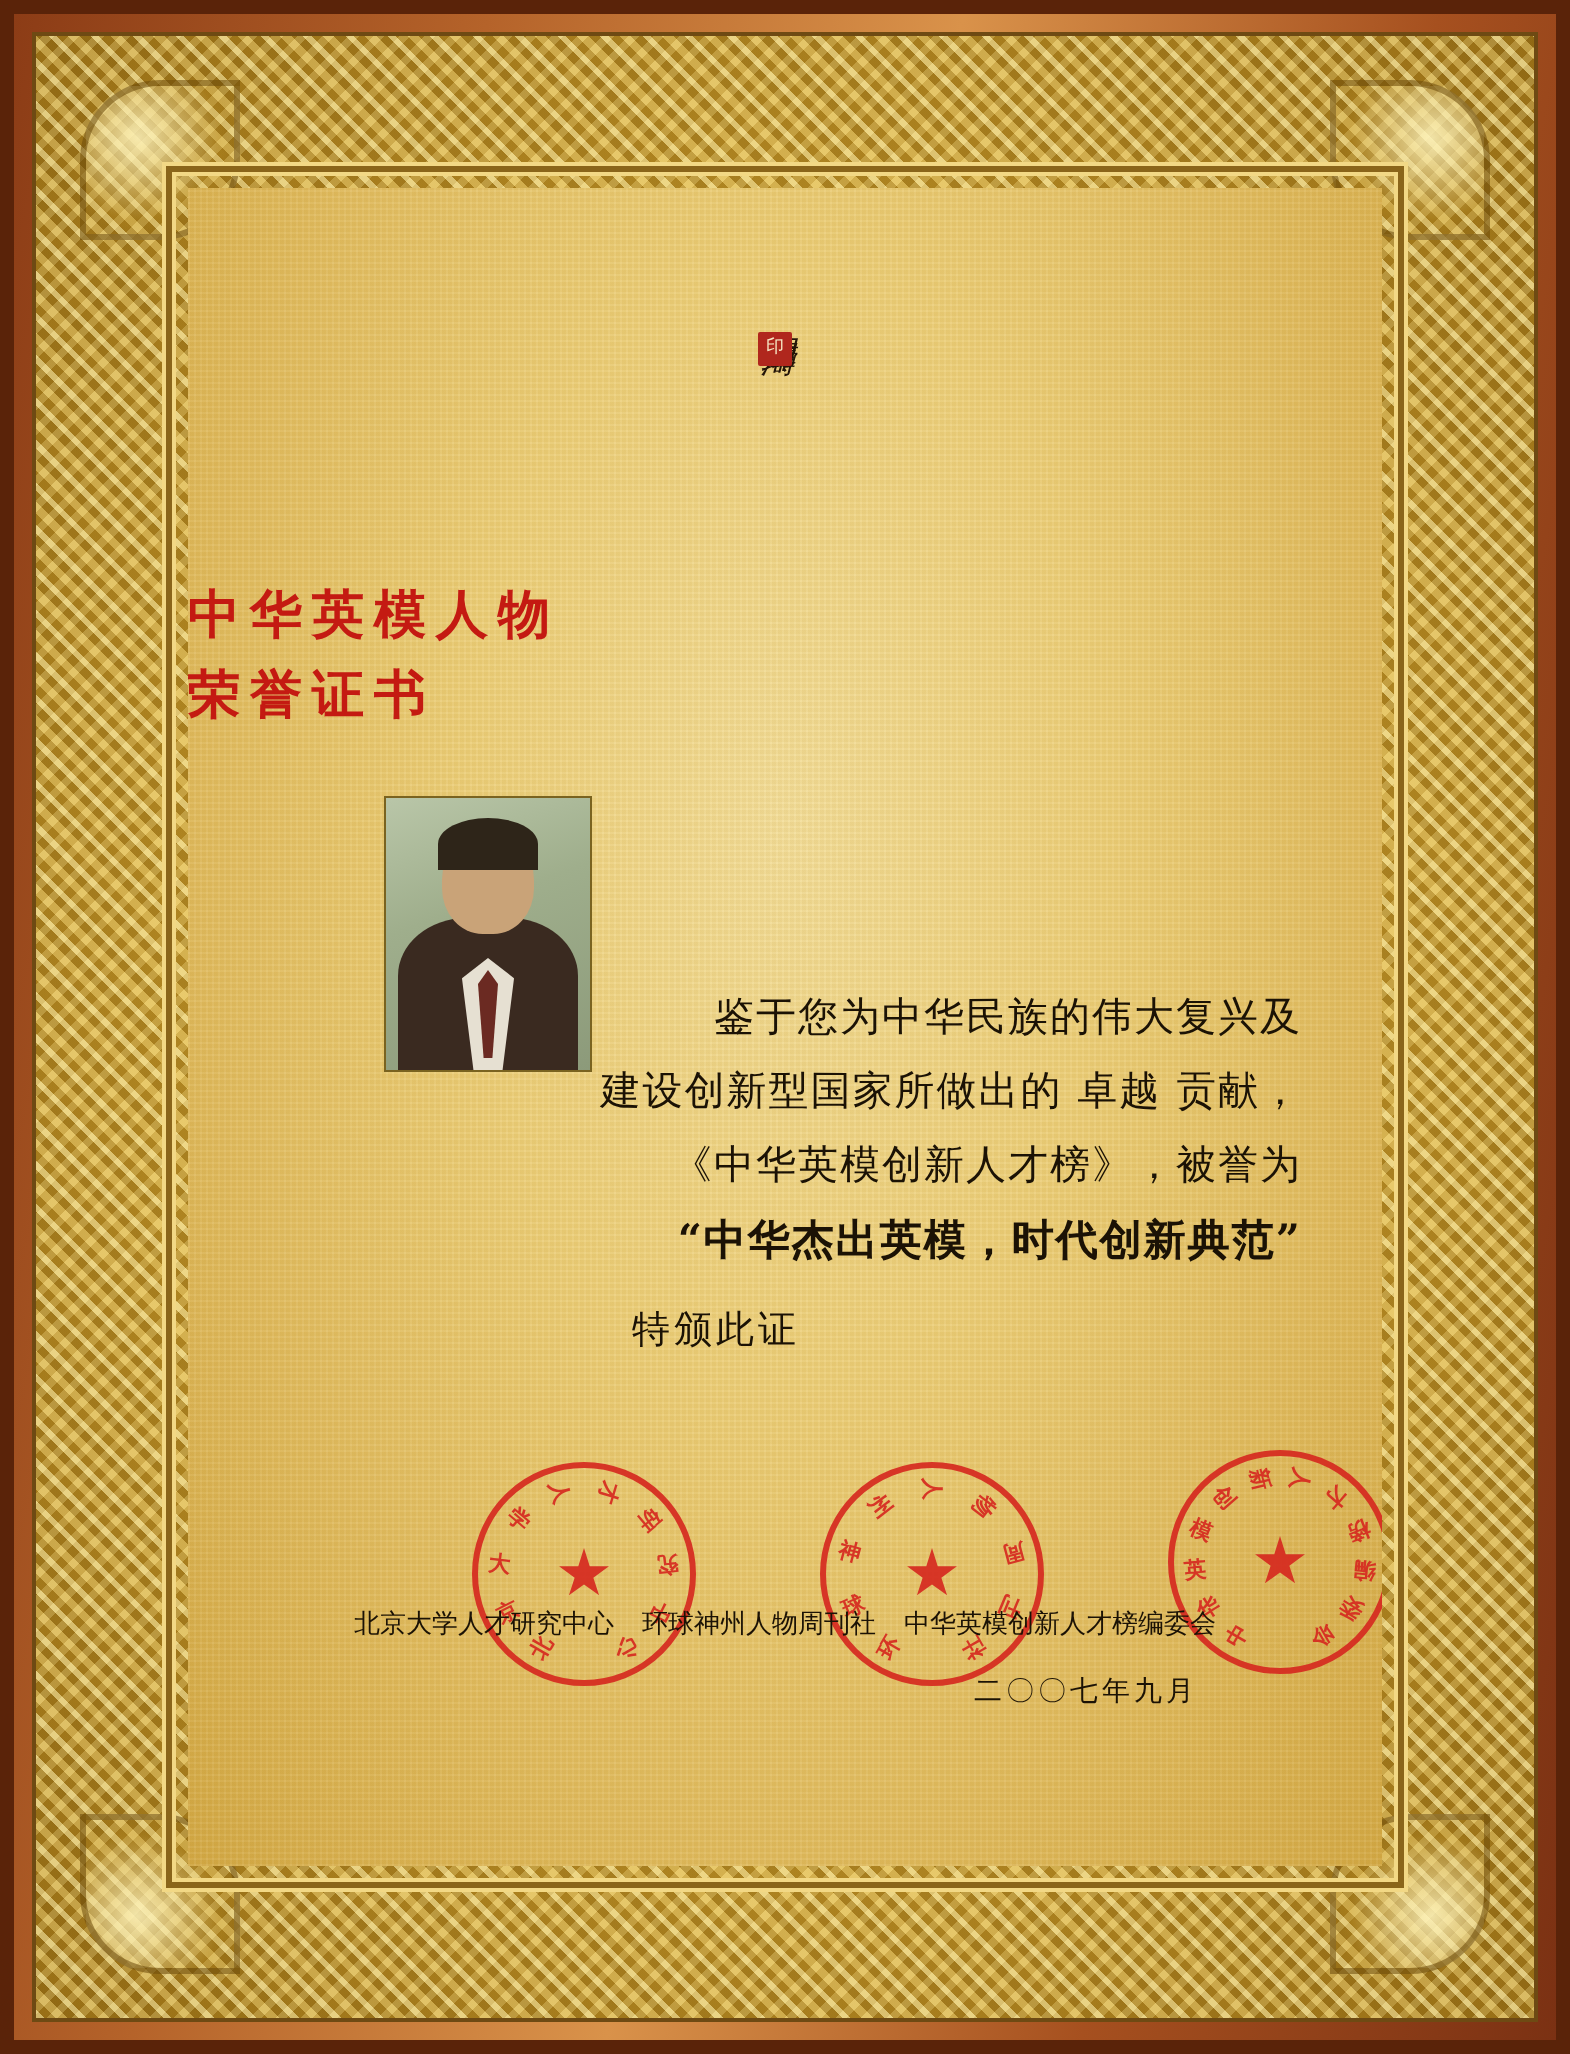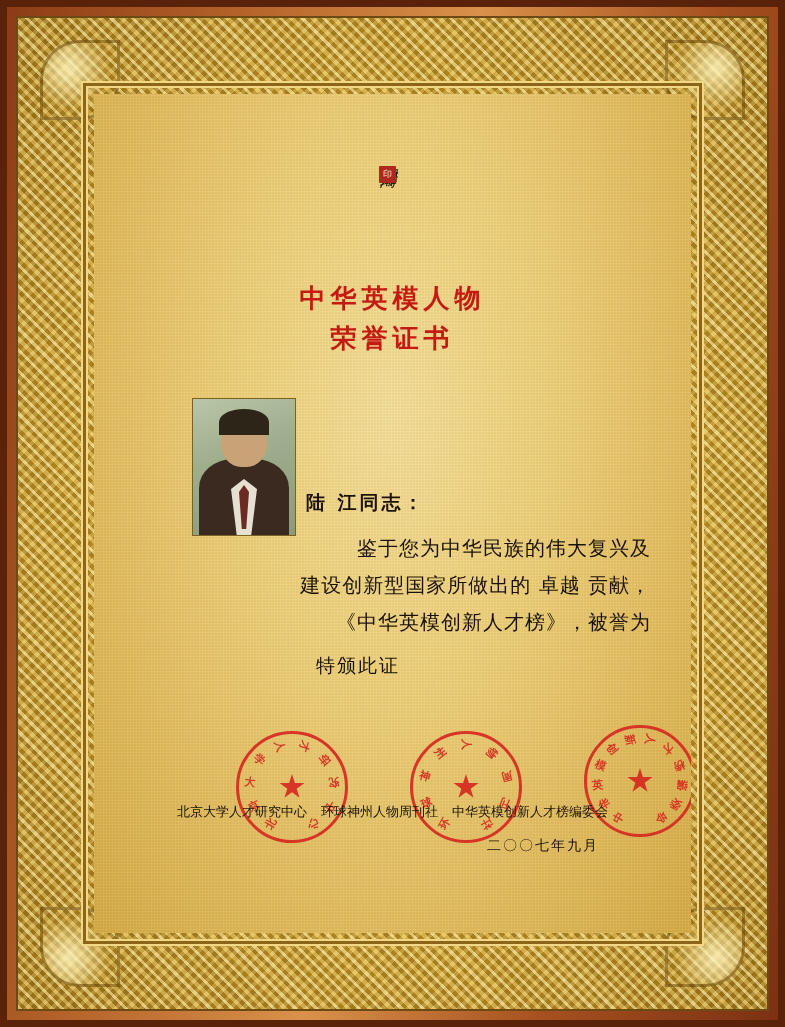--- a/index.html
+++ b/index.html
@@ -155,22 +155,22 @@
     letter-spacing: 4px;
     line-height: 1;
     text-shadow: 1px 1px 0 rgba(60,40,10,0.35);
     white-space: nowrap;
   }
 
   
   .title-block {
     position: absolute;
     left: 0; right: 0;
-    top: 184px;
-    text-align: center;
+    top: 194px;
+    text-align: left;
   }
   .title-line {
     font-family: "DejaVu Serif", serif;
     font-size: 26px;
     font-weight: bold;
     color: #c41a12;
     letter-spacing: 5px;
     line-height: 1.55;
   }
 
@@ -355,24 +355,24 @@
 
       <div class="photo">
         <div class="suit"></div>
         <div class="shirt"></div>
         <div class="tie"></div>
         <div class="face"></div>
         <div class="hair"></div>
       </div>
 
       <div class="body-block">
-        <div class="recipient">陆 江同志：</div>
         <div class="body-line indent">鉴于您为中华民族的伟大复兴及</div>
         <div class="body-line">建设创新型国家所做出的 卓越 贡献，</div>
         <div class="body-line">《中华英模创新人才榜》，被誉为</div>
+        <div class="body-line quote">“中华杰出英模，时代创新典范”</div>
         <div class="closing">特颁此证</div>
       </div>
 
       <div class="seals">
         <div class="seal seal1">
           <div class="arc">
               <span style="transform: rotate(-150deg) translate(0px, -42px) rotate(90deg) translate(-50%, -50%);">北</span>
               <span style="transform: rotate(-116.667deg) translate(0px, -42px) rotate(90deg) translate(-50%, -50%);">京</span>
               <span style="transform: rotate(-83.3333deg) translate(0px, -42px) rotate(90deg) translate(-50%, -50%);">大</span>
               <span style="transform: rotate(-50deg) translate(0px, -42px) rotate(90deg) translate(-50%, -50%);">学</span>

